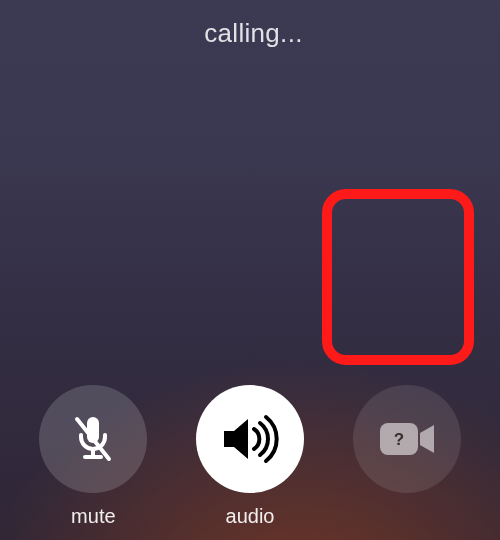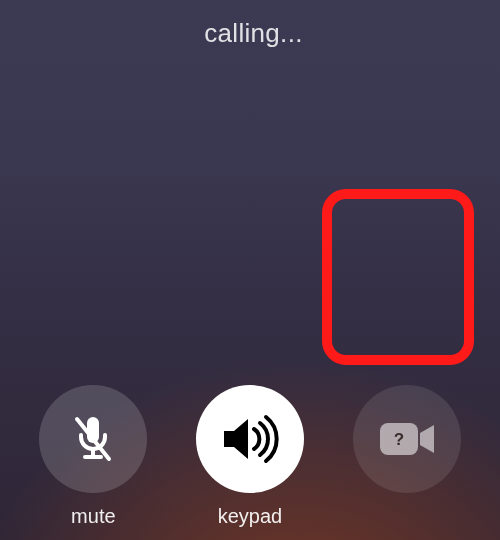--- a/index.html
+++ b/index.html
@@ -129,21 +129,21 @@
         <svg width="64" height="56" viewBox="0 0 64 56">
           <g fill="#000" stroke="#000">
             <path d="M6 20 h10 l14 -12 v40 l-14 -12 h-10 z" stroke="none"></path>
             <path d="M36 18 a12 12 0 0 1 0 20" fill="none" stroke-width="4" stroke-linecap="round"></path>
             <path d="M42 12 a20 20 0 0 1 0 32" fill="none" stroke-width="4" stroke-linecap="round"></path>
             <path d="M48 6  a28 28 0 0 1 0 44" fill="none" stroke-width="4" stroke-linecap="round"></path>
           </g>
         </svg>
       </span>
     </div>
-    <div class="label">keypad</div>
+    <div class="label">audio</div>
   </div>
 
 
   <div class="cell">
     <div class="btn dim">
       <span>
         <svg width="58" height="40" viewBox="0 0 58 40">
           <g fill="rgba(255,255,255,0.55)">
             <rect x="2" y="4" width="38" height="32" rx="8"></rect>
             <path d="M42 14 l14 -8 v28 l-14 -8 z"></path>

